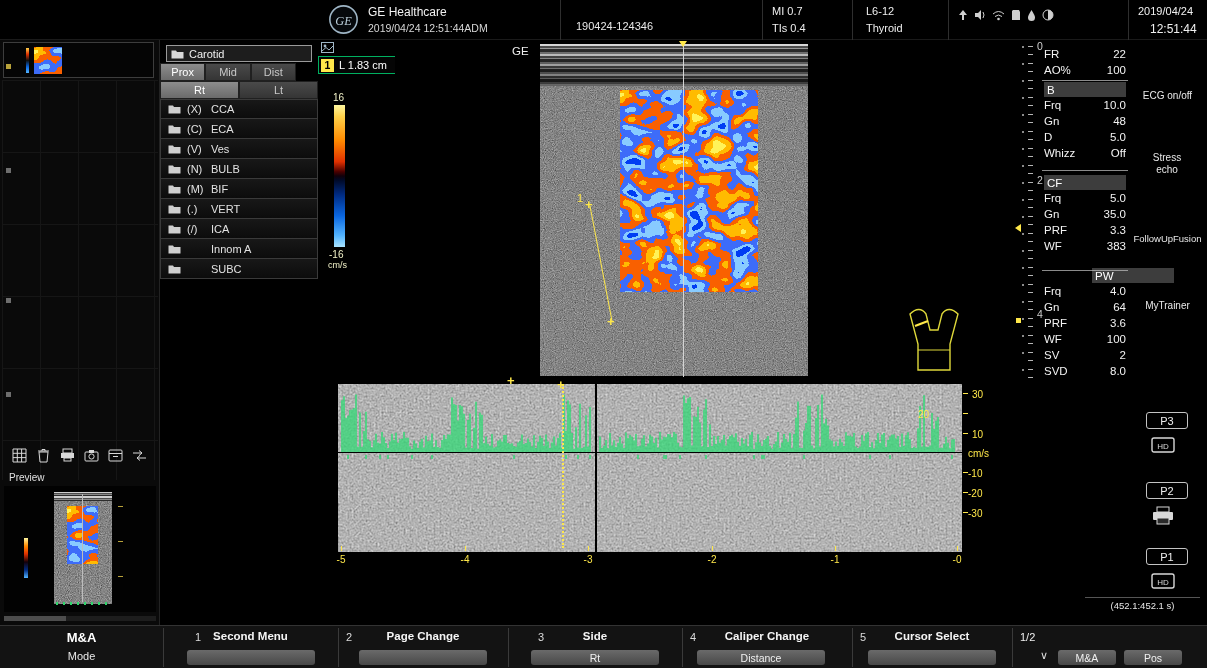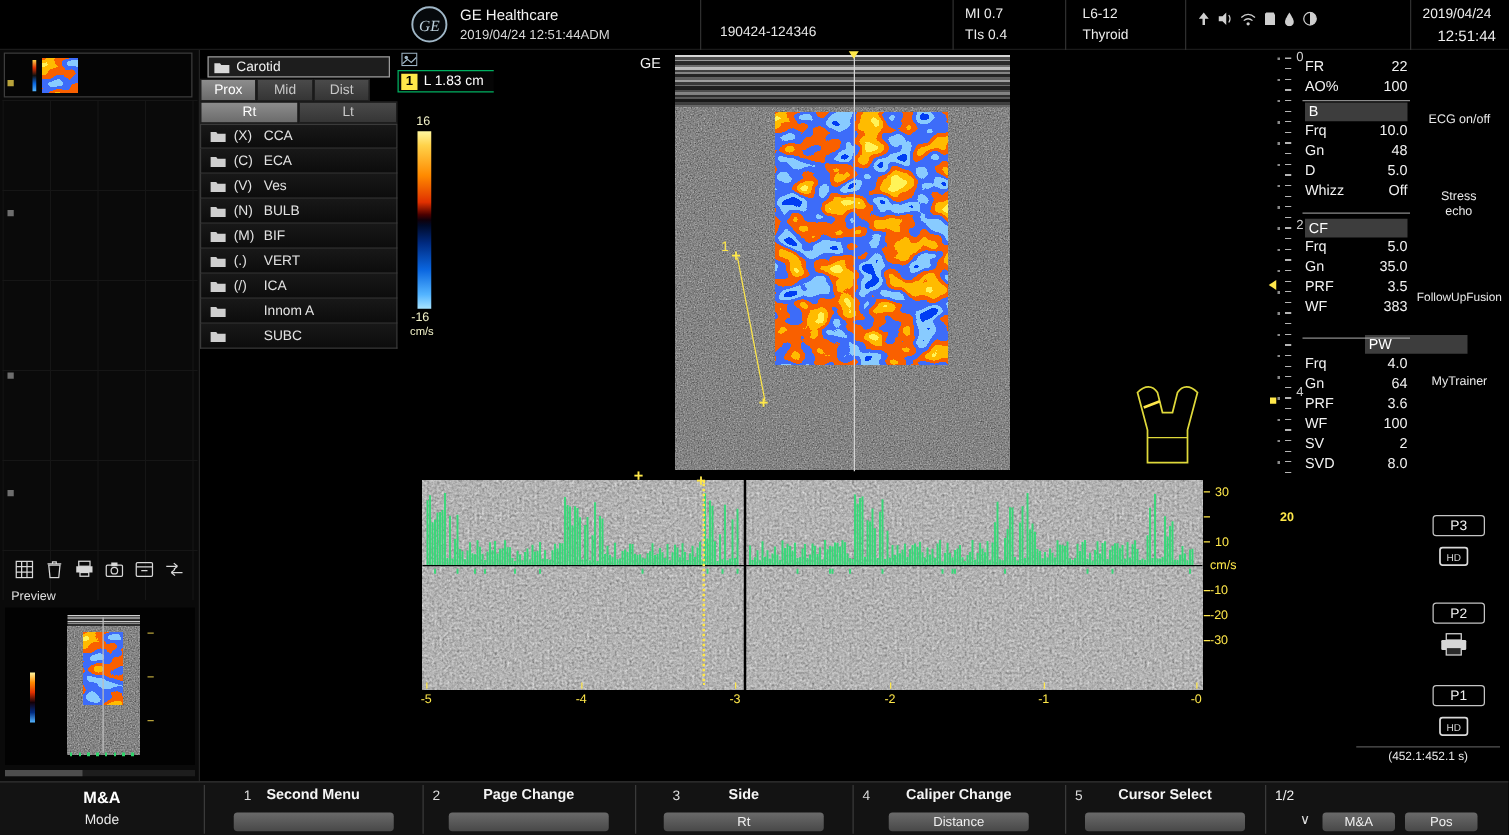--- a/index.html
+++ b/index.html
@@ -344,21 +344,21 @@
     <div class="abs" style="left:0;top:68px;width:624px;height:1px;background:#000;"></div>
     <div class="abs" style="left:257px;top:0;width:2px;height:168px;background:#000;"></div>
     <div class="abs" style="left:224px;top:0;width:0;height:164px;border-left:2px dotted #ffe84a;"></div>
   </div>
   <div class="cross" style="left:557px;top:380px;">+</div>
   <div class="cross" style="left:507px;top:376px;">+</div>
 
   <div class="ydash" style="left:963px;top:393px;"></div>
   <div class="ytl" style="left:972px;top:394px;">30</div>
   <div class="ydash" style="left:963px;top:413px;"></div>
-  <div class="ytl" style="left:1024px;top:414px;font-weight:bold;">20</div>
+  <div class="ytl" style="left:918px;top:414px;">20</div>
   <div class="ydash" style="left:963px;top:433px;"></div>
   <div class="ytl" style="left:972px;top:434px;">10</div>
   <div class="ytl" style="left:968px;top:453px;">cm/s</div>
   <div class="ydash" style="left:963px;top:472px;"></div>
   <div class="ytl" style="left:968px;top:473px;">-10</div>
   <div class="ydash" style="left:963px;top:492px;"></div>
   <div class="ytl" style="left:968px;top:493px;">-20</div>
   <div class="ydash" style="left:963px;top:512px;"></div>
   <div class="ytl" style="left:968px;top:513px;">-30</div>
 
@@ -421,21 +421,21 @@
     <div class="p-row">
         <span>Frq</span>
         <span>5.0</span>
       </div>
     <div class="p-row">
         <span>Gn</span>
         <span>35.0</span>
       </div>
     <div class="p-row">
         <span>PRF</span>
-        <span>3.5</span>
+        <span>3.3</span>
       </div>
     <div class="p-row">
         <span>WF</span>
         <span>383</span>
       </div>
     <div class="p-sep" style="left:-2px;top:224px;"></div>
     <div class="p-head" style="margin-top:14px;margin-left:48px;">PW</div>
     <div class="p-row">
         <span>Frq</span>
         <span>4.0</span>
@@ -509,21 +509,21 @@
       <div class="bb-btn" style="left:21px;width:128px;"></div>
     </div>
     <div class="abs" style="left:508px;top:0;width:174px;height:43px;">
       <span class="bb-num" style="left:30px;">3</span>
       <div class="bb-label">Side</div>
       <div class="bb-btn" style="left:23px;width:128px;">Rt</div>
     </div>
     <div class="abs" style="left:682px;top:0;width:170px;height:43px;">
       <span class="bb-num" style="left:8px;">4</span>
       <div class="bb-label">Caliper Change</div>
-      <div class="bb-btn" style="left:29px;width:112px;text-align:center;">Distance</div>
+      <div class="bb-btn" style="left:15px;width:128px;text-align:center;">Distance</div>
     </div>
     <div class="abs" style="left:852px;top:0;width:160px;height:43px;">
       <span class="bb-num" style="left:8px;">5</span>
       <div class="bb-label">Cursor Select</div>
       <div class="bb-btn" style="left:16px;width:128px;"></div>
     </div>
 
     <div class="abs" style="left:1012px;top:0;width:195px;height:59px;">
       <div style="position:absolute;left:8px;top:5px;font-size:11px;color:#eee;">1/2</div>
       <div style="position:absolute;left:28px;top:23px;font-size:11px;color:#ddd;">∨</div>

